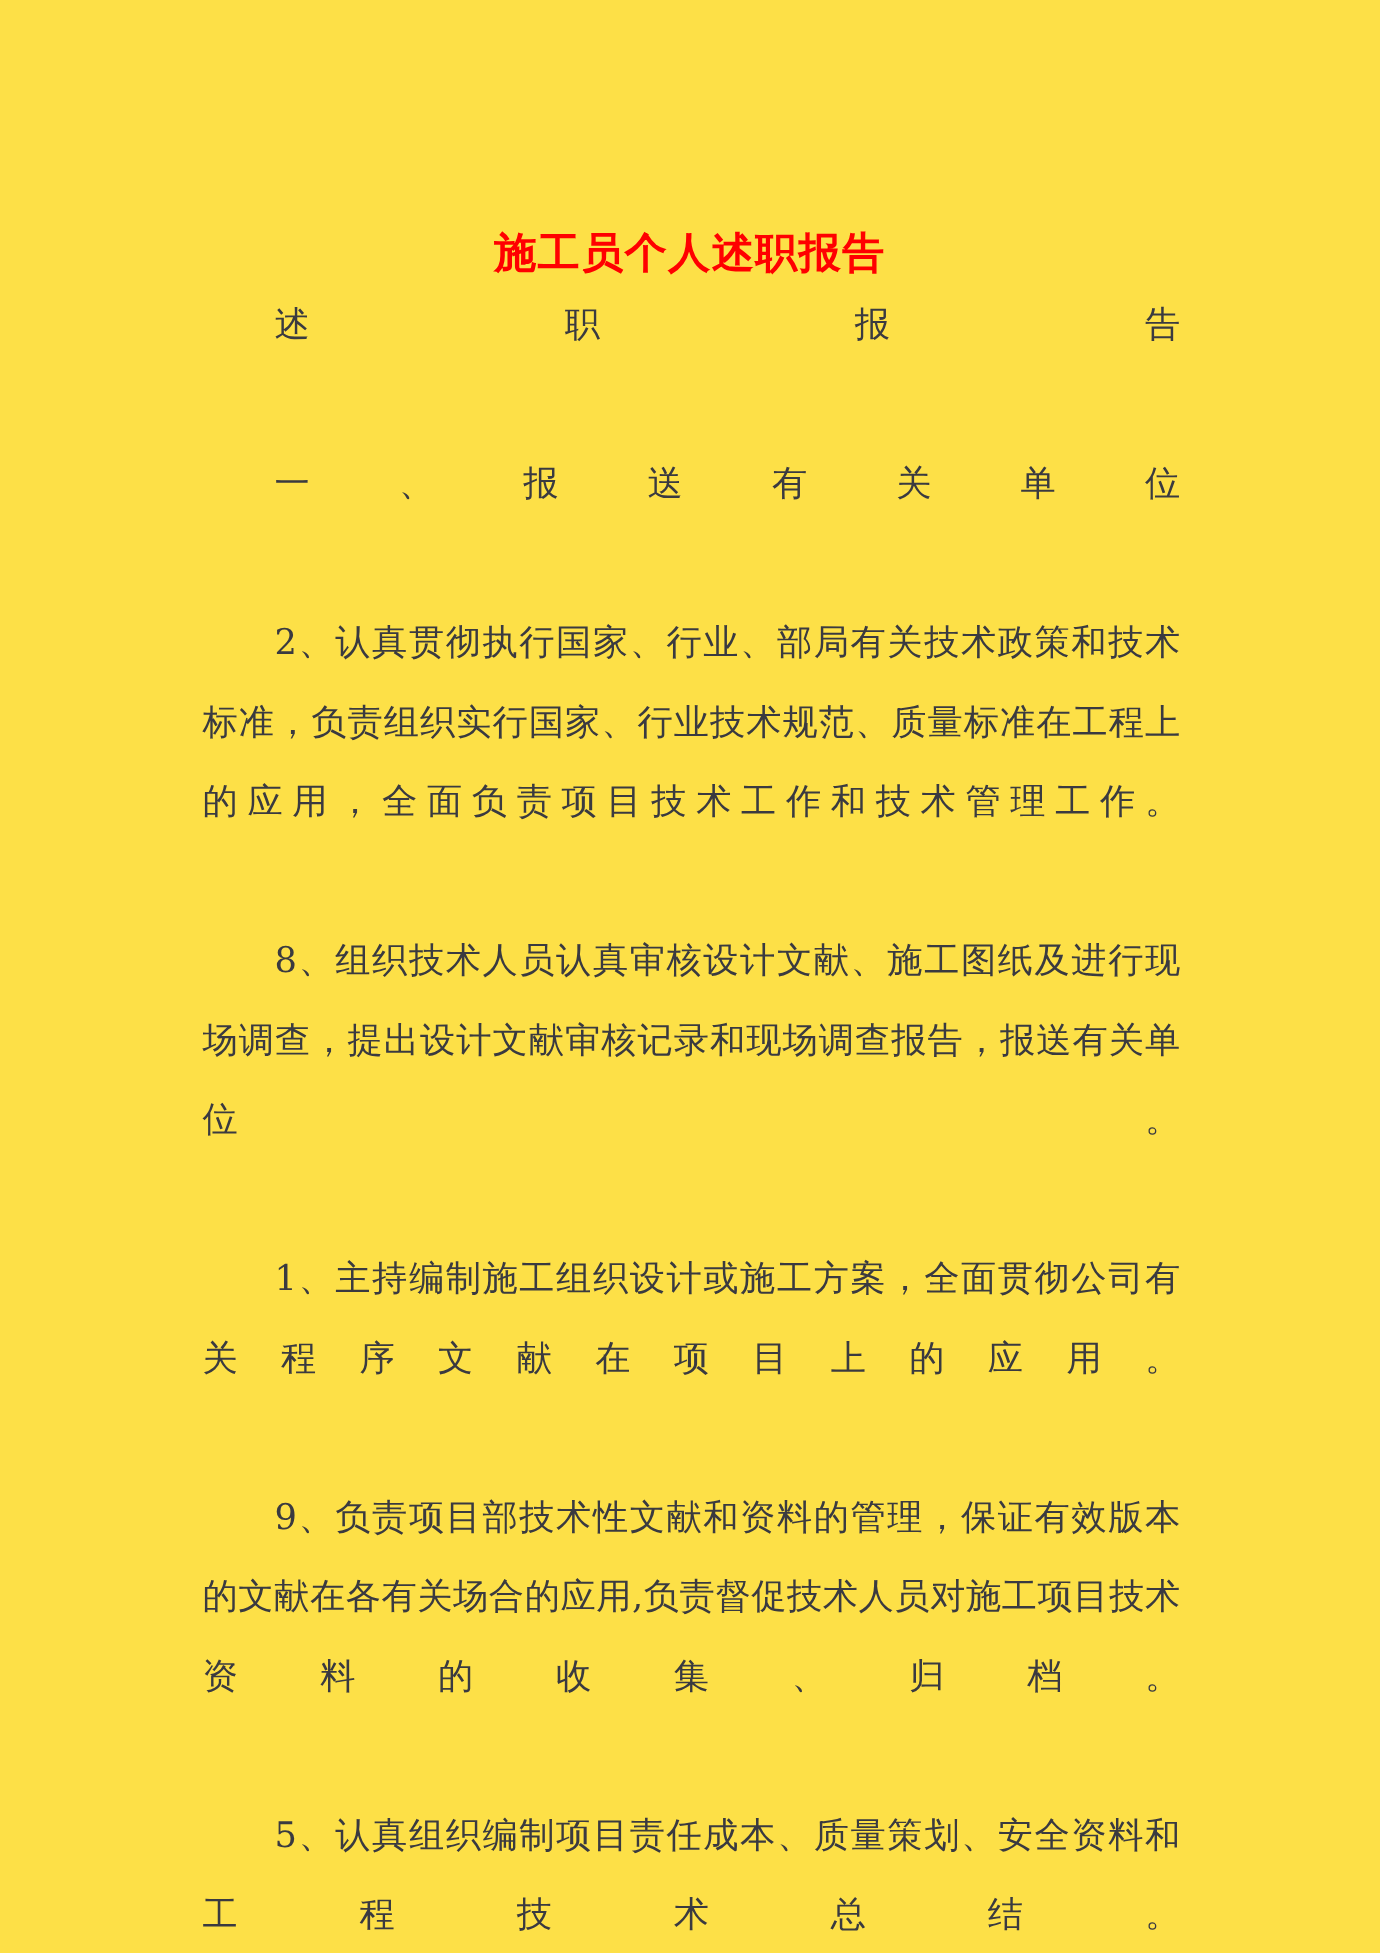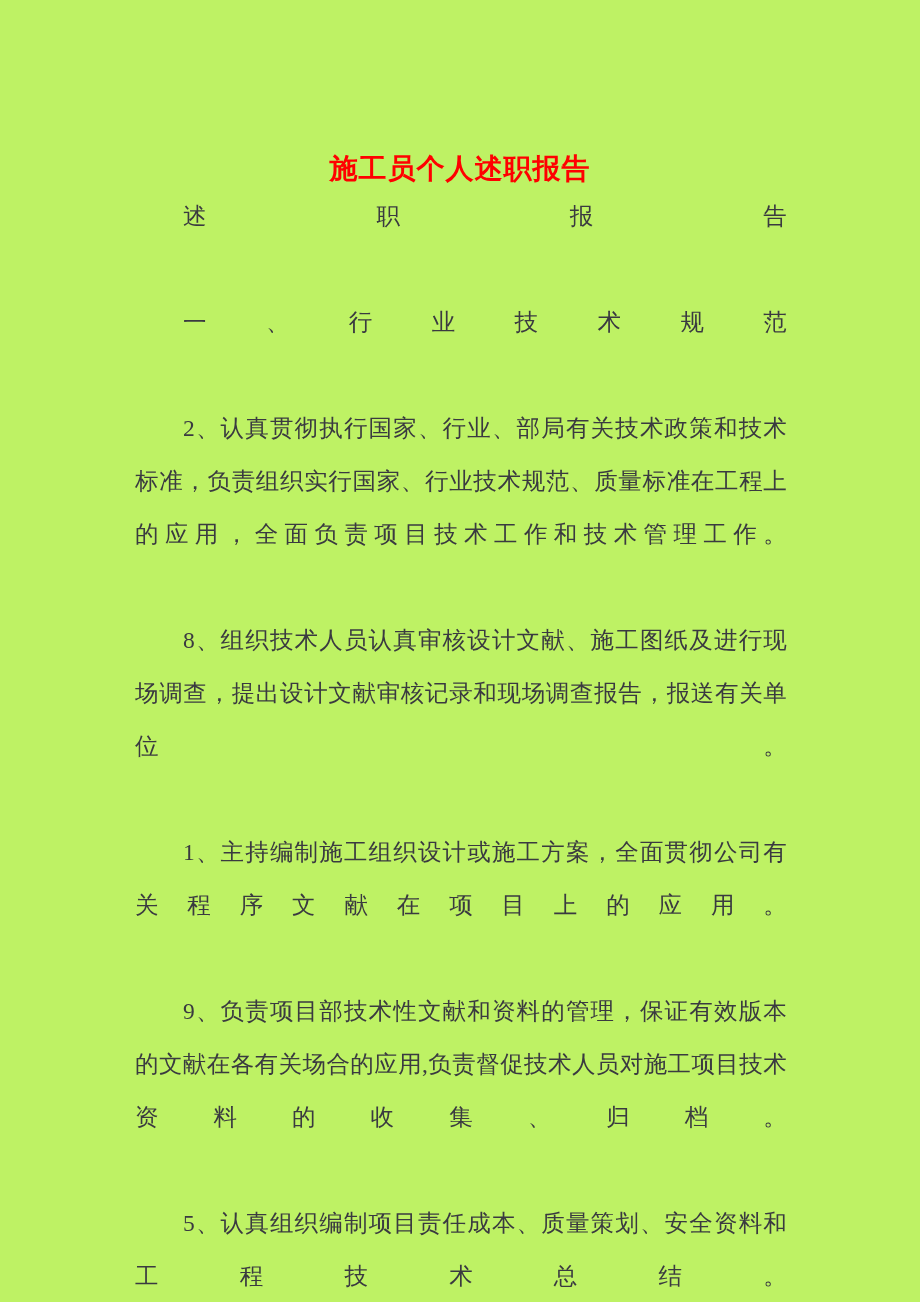--- a/index.html
+++ b/index.html
@@ -8,21 +8,21 @@
     padding: 0;
     background: #ffffff;
   }
   body {
     font-family: "DejaVu Serif", "Liberation Serif", serif;
   }
   .page {
     position: relative;
     width: 920px;
     height: 1302px;
-    background: #bef264;
+    background: #fde047;
     overflow: hidden;
     box-sizing: border-box;
   }
   .doc-title {
     position: absolute;
     left: 0;
     top: 128px;
     width: 920px;
     text-align: center;
     font-size: 28px;
@@ -41,39 +41,38 @@
   .para {
     margin: 0;
     font-size: 23.5px;
     line-height: 53px;
     color: #3a3a40;
     text-align: justify;
     text-justify: inter-ideograph;
     text-indent: 48px;
     letter-spacing: 0.2px;
     word-break: break-all;
-    font-family: Liberation Serif, serif;
   }
   
   .para::after {
     content: "";
     display: inline-block;
     width: 100%;
   }
 </style>
 </head>
 <body>
 
 <div class="page">
 
   <h1 class="doc-title">施工员个人述职报告</h1>
 
   <div class="body-block">
     <p class="para">述职报告</p>
-    <p class="para">一、行业技术规范</p>
+    <p class="para">一、报送有关单位</p>
     <p class="para">2、认真贯彻执行国家、行业、部局有关技术政策和技术标准，负责组织实行国家、行业技术规范、质量标准在工程上的应用，全面负责项目技术工作和技术管理工作。</p>
     <p class="para">8、组织技术人员认真审核设计文献、施工图纸及进行现场调查，提出设计文献审核记录和现场调查报告，报送有关单位。</p>
     <p class="para">1、主持编制施工组织设计或施工方案，全面贯彻公司有关程序文献在项目上的应用。</p>
     <p class="para">9、负责项目部技术性文献和资料的管理，保证有效版本的文献在各有关场合的应用,负责督促技术人员对施工项目技术资料的收集、归档。</p>
     <p class="para">5、认真组织编制项目责任成本、质量策划、安全资料和工程技术总结。</p>
 
   </div>
 
 </div>
 

